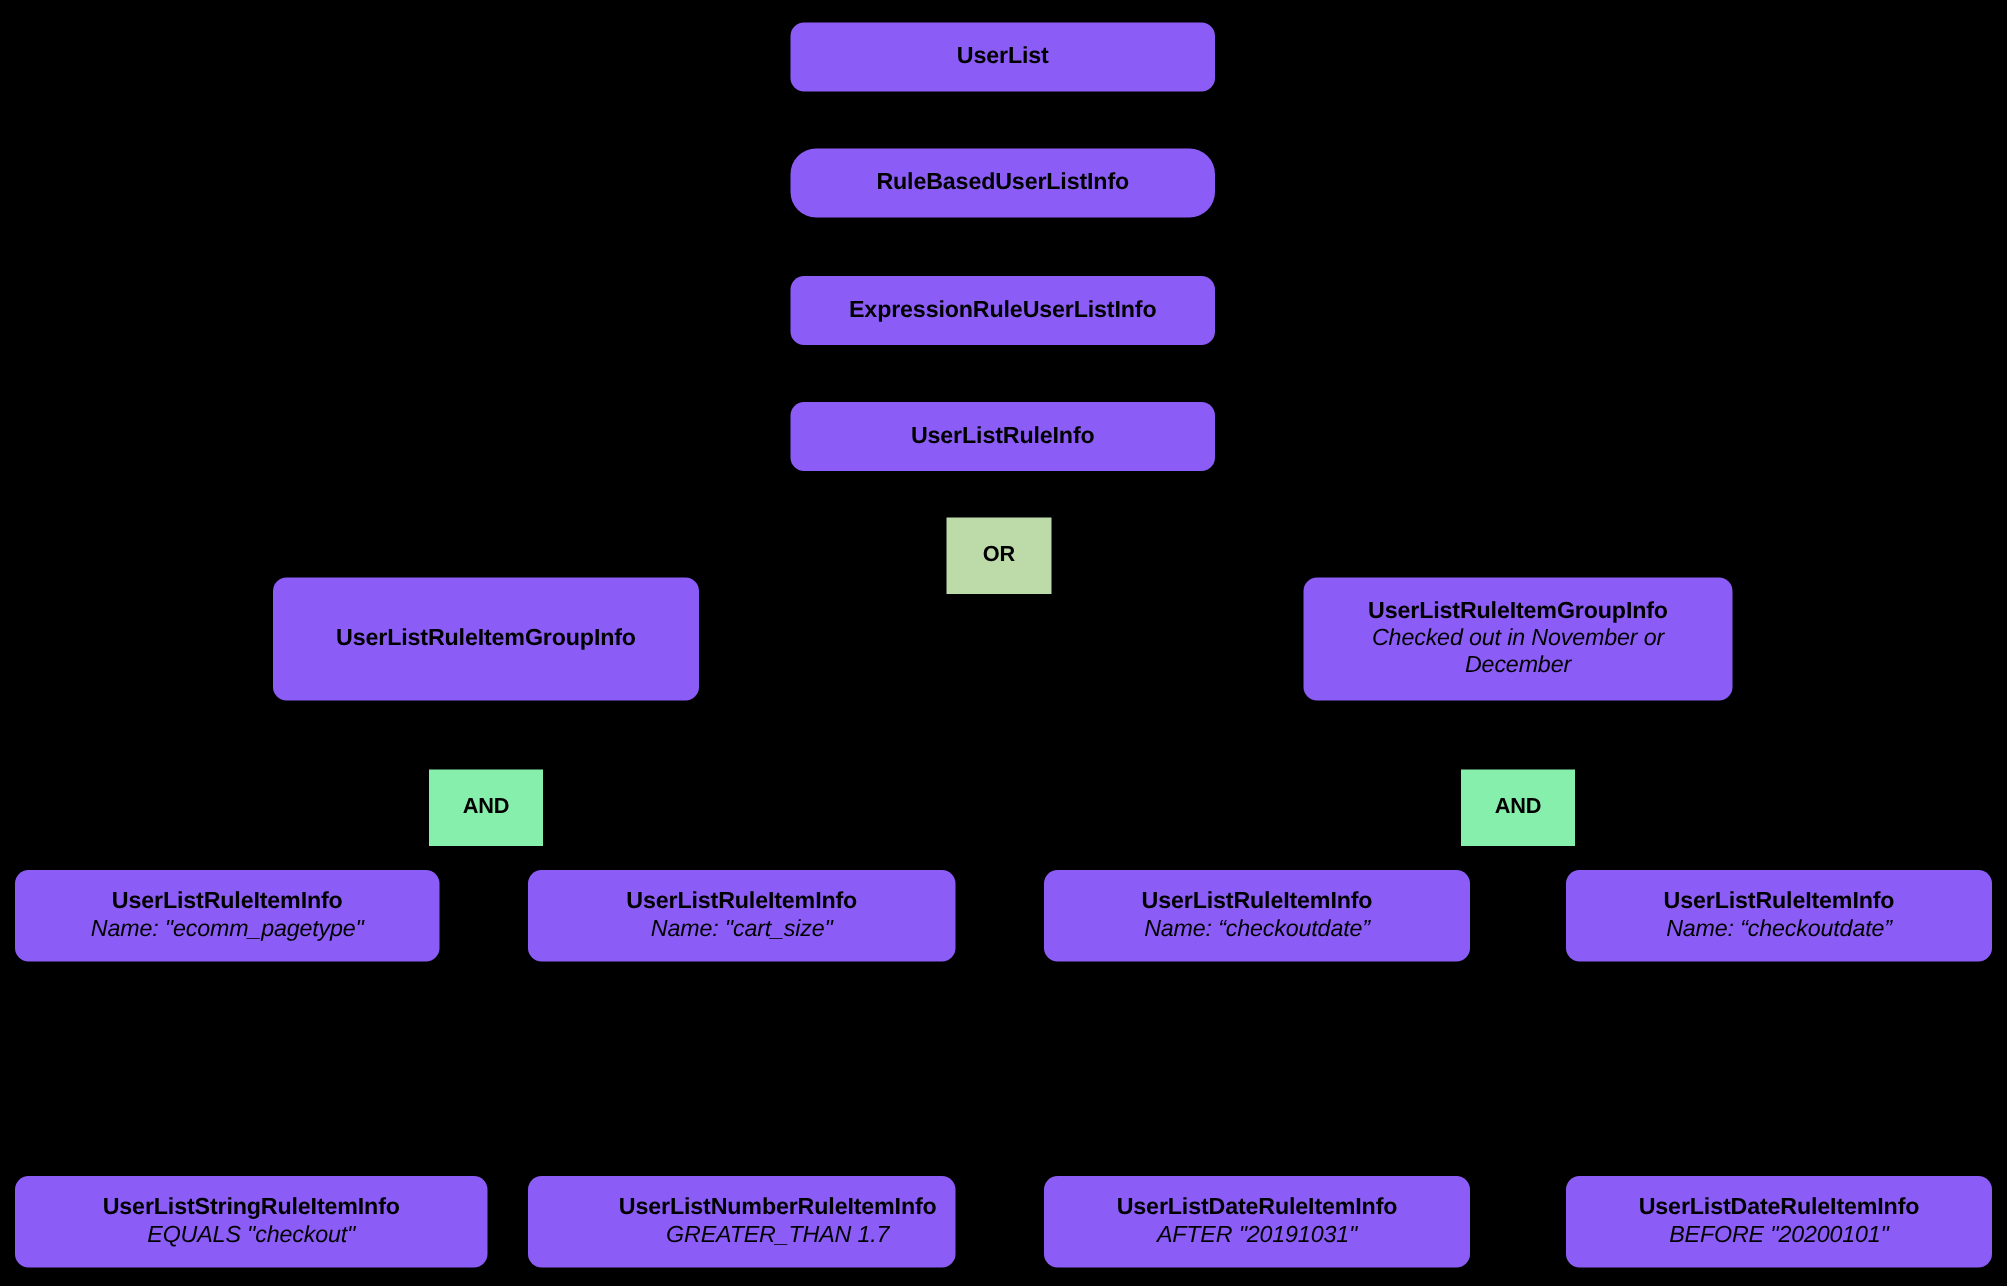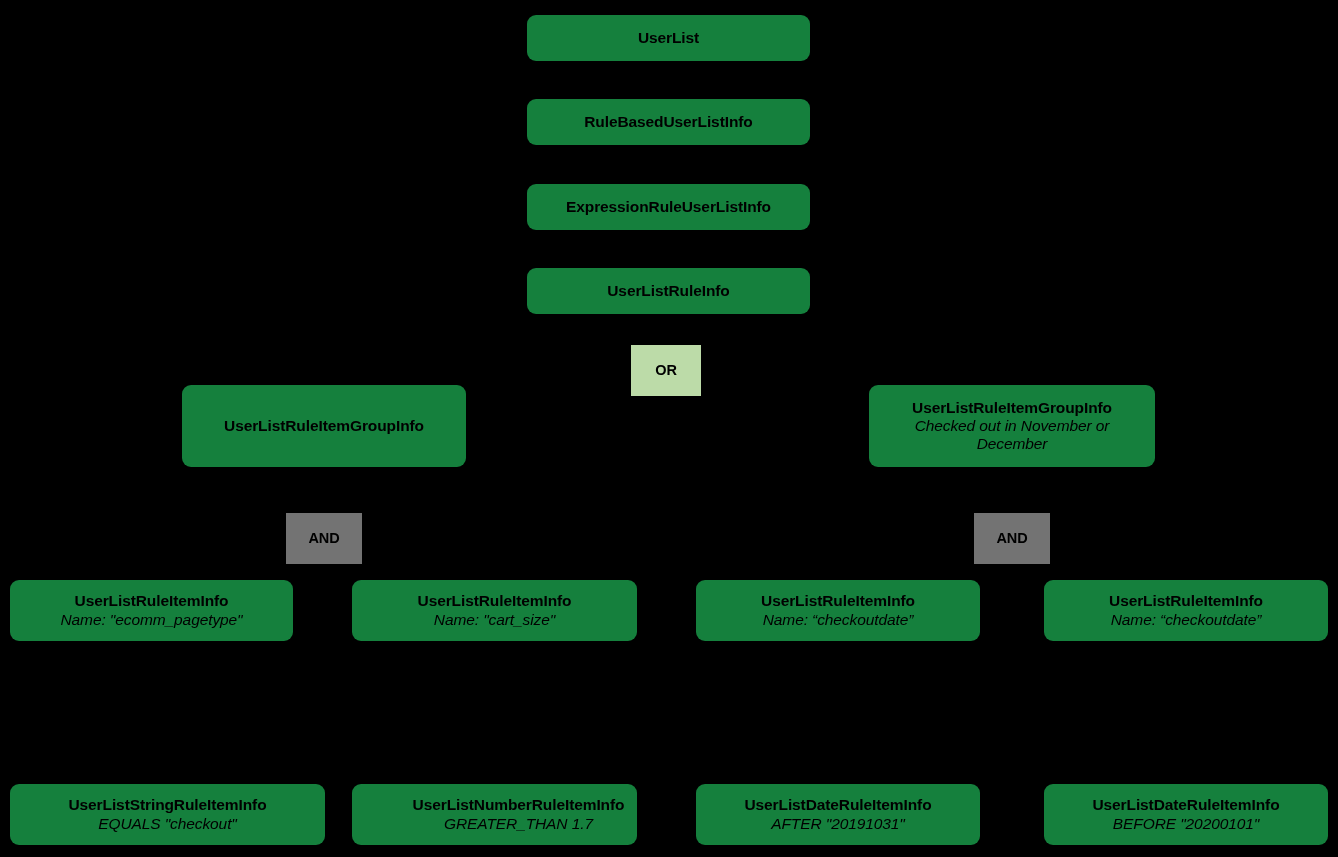--- a/index.html
+++ b/index.html
@@ -31,28 +31,28 @@
     box-sizing: border-box;
     display: flex;
     flex-direction: column;
     align-items: center;
     justify-content: center;
     text-align: center;
     line-height: 1.18;
     color: #000000;
   }
   .node.blue {
-    background: #15803d;
+    background: #8b5cf6;
     border-radius: 9px;
   }
   .node.op {
     border-radius: 0;
   }
   .node.op.or  { background: #bcdba8; }
-  .node.op.and { background: #737373; }
+  .node.op.and { background: #86efac; }
   .title {
     font-weight: bold;
     font-size: 15.5px;
     letter-spacing: -0.1px;
     white-space: nowrap;
   }
   .subtitle {
     font-style: italic;
     font-size: 15.5px;
     letter-spacing: -0.1px;
@@ -98,21 +98,21 @@
       <polygon points="488.5,775 500.5,775 494.5,788" fill="#000000"></polygon>
       <path d="M838,641 C838,719.65 838,719.65 838,777" stroke="#000000" stroke-width="2" fill="none"></path>
       <polygon points="832,775 844,775 838,788" fill="#000000"></polygon>
       <path d="M1186,641 C1186,719.65 1186,719.65 1186,777" stroke="#000000" stroke-width="2" fill="none"></path>
       <polygon points="1180,775 1192,775 1186,788" fill="#000000"></polygon>
     </svg>
   <div id="nodes">
       <div class="node blue" style="left: 527px; top: 15px; width: 283px; height: 46px;">
         <div class="title">UserList</div>
       </div>
-      <div class="node blue" style="left: 527px; top: 99px; width: 283px; height: 46px;">
+      <div class="node blue" style="left: 527px; top: 99px; width: 283px; height: 46px; border-radius: 17px;">
         <div class="title">RuleBasedUserListInfo</div>
       </div>
       <div class="node blue" style="left: 527px; top: 184px; width: 283px; height: 46px;">
         <div class="title">ExpressionRuleUserListInfo</div>
       </div>
       <div class="node blue" style="left: 527px; top: 268px; width: 283px; height: 46px;">
         <div class="title">UserListRuleInfo</div>
       </div>
       <div class="node op or" style="left: 631px; top: 345px; width: 70px; height: 51px;">
         <div class="title">OR</div>

